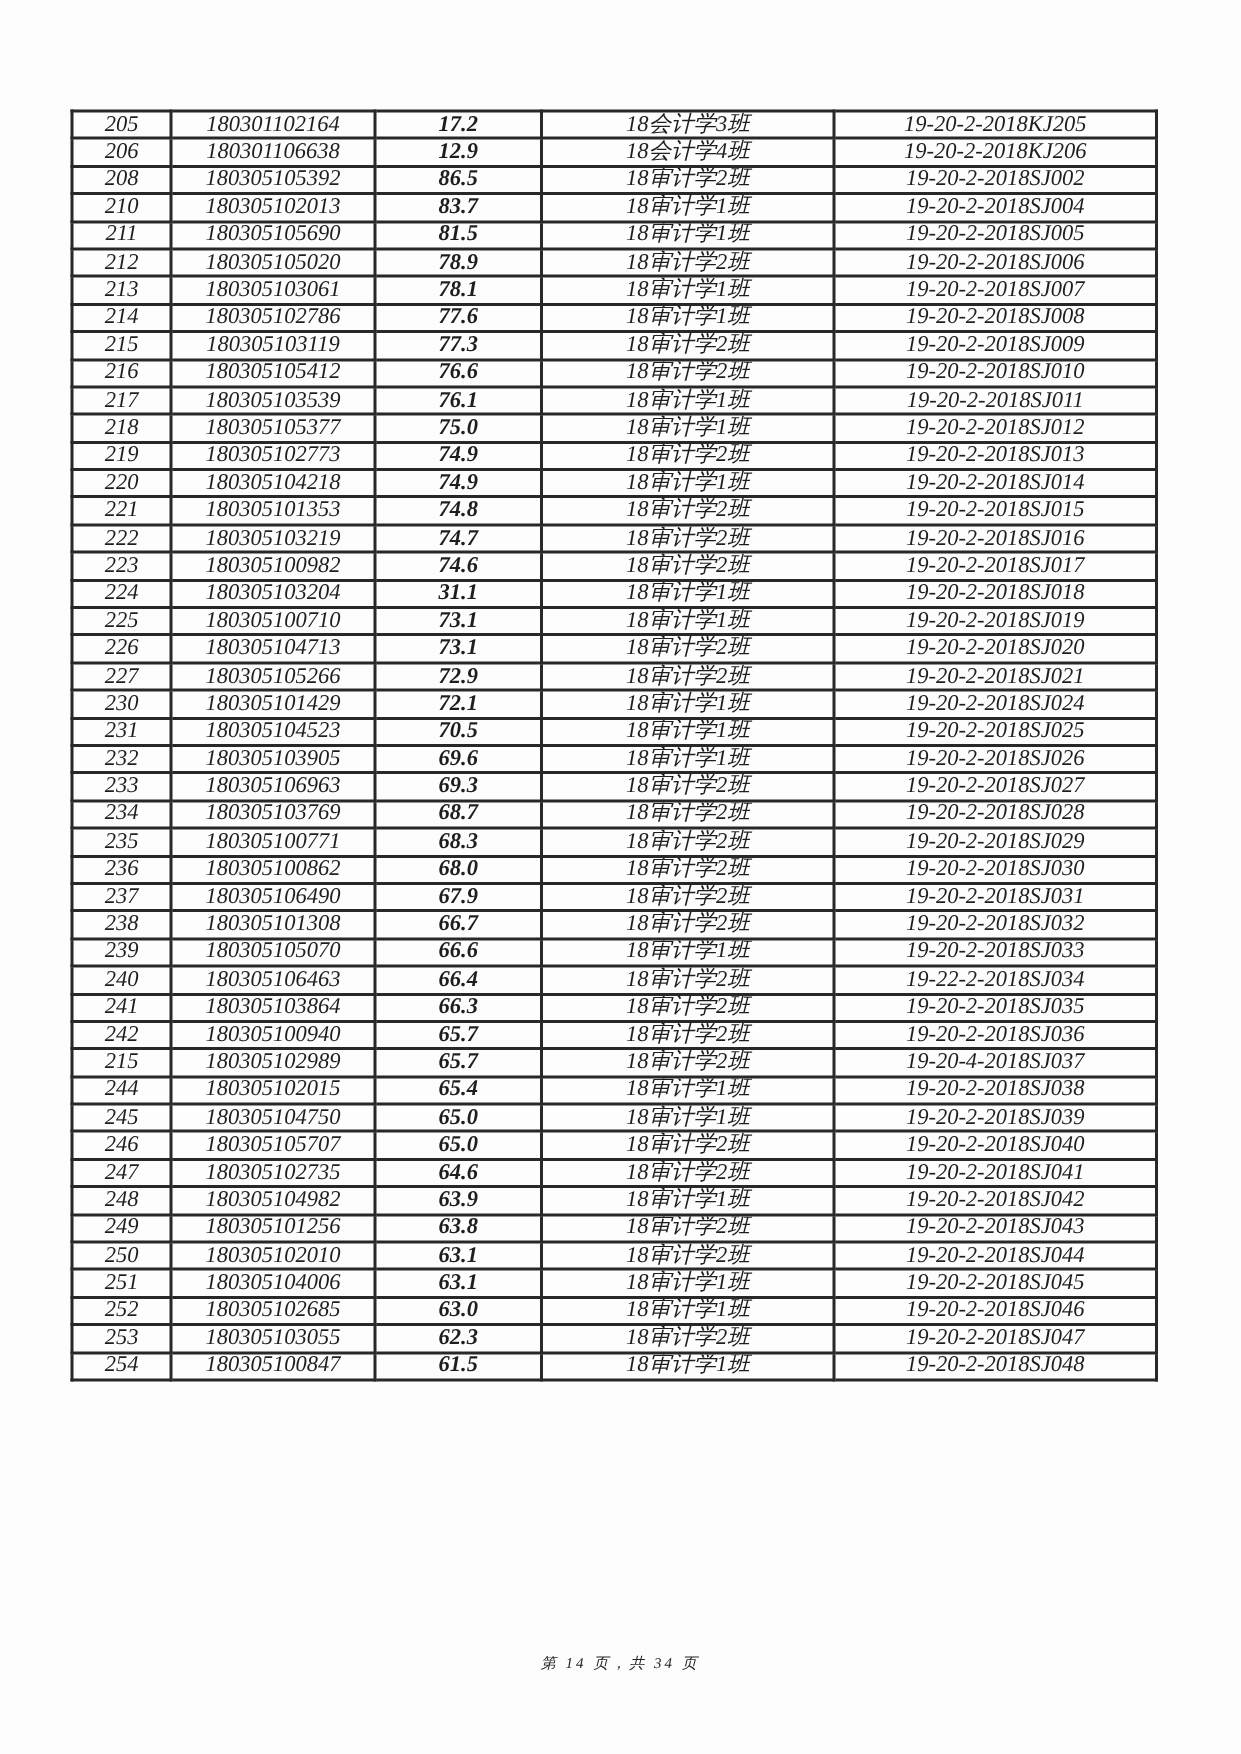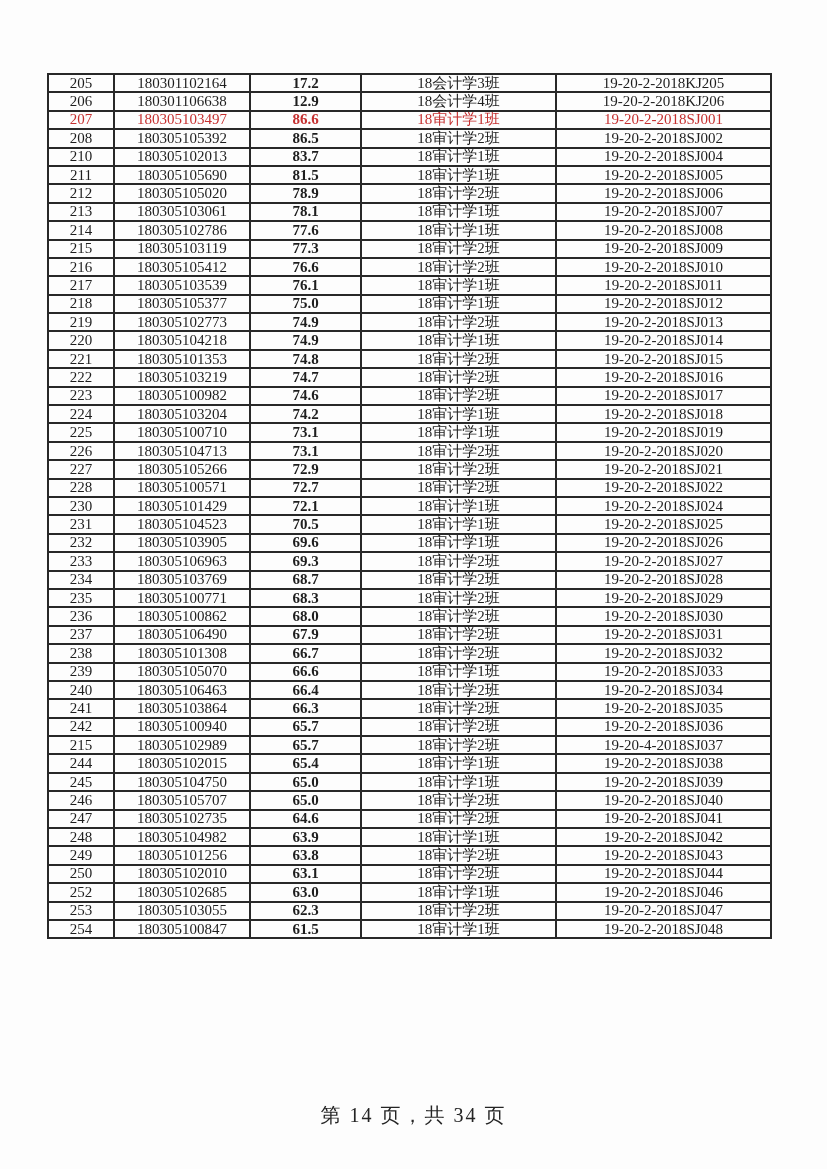--- a/index.html
+++ b/index.html
@@ -3,21 +3,21 @@
 <meta charset="utf-8">
 <style>
   * { margin: 0; padding: 0; box-sizing: border-box; }
   html, body {
     width: 827px; height: 1169px;
     background: #fdfdfd;
     font-family: "Liberation Serif", "DejaVu Serif", serif;
     color: #1e1e1e;
     overflow: hidden;
   }
-  .sheet { position: relative; width: 827px; height: 850px; }
+  .sheet { position: relative; width: 827px; height: 850px; font-style: italic; }
   .score-table {
     position: absolute;
     left: 47px; top: 73px;
     width: 723px;
     border-collapse: collapse;
     table-layout: fixed;
   }
   .score-table td {
     border: 2px solid #282828;
     height: 18.4px;
@@ -29,21 +29,21 @@
     white-space: nowrap;
     overflow: hidden;
   }
   .score-table td.col-score { font-weight: bold; }
   .score-table tr.hl td { color: var(--hl-color, #c53030); }
   .page-footer {
     position: absolute;
     left: 0; top: 1102px;
     width: 827px;
     text-align: center;
-    font-size: 20px;
+    font-size: 10px;
     letter-spacing: 2px;
     color: #242424;
   }
 </style>
 </head>
 <body>
 
 <div class="sheet">
   <table class="score-table">
     <colgroup>
@@ -61,27 +61,20 @@
           <td class="col-class">18会计学3班</td>
           <td class="col-code">19-20-2-2018KJ205</td>
         </tr>
         <tr>
           <td class="col-no">206</td>
           <td class="col-id">180301106638</td>
           <td class="col-score">12.9</td>
           <td class="col-class">18会计学4班</td>
           <td class="col-code">19-20-2-2018KJ206</td>
         </tr>
-        <tr class="hl">
-          <td class="col-no">207</td>
-          <td class="col-id">180305103497</td>
-          <td class="col-score">86.6</td>
-          <td class="col-class">18审计学1班</td>
-          <td class="col-code">19-20-2-2018SJ001</td>
-        </tr>
         <tr>
           <td class="col-no">208</td>
           <td class="col-id">180305105392</td>
           <td class="col-score">86.5</td>
           <td class="col-class">18审计学2班</td>
           <td class="col-code">19-20-2-2018SJ002</td>
         </tr>
         <tr>
           <td class="col-no">210</td>
           <td class="col-id">180305102013</td>
@@ -176,21 +169,21 @@
         <tr>
           <td class="col-no">223</td>
           <td class="col-id">180305100982</td>
           <td class="col-score">74.6</td>
           <td class="col-class">18审计学2班</td>
           <td class="col-code">19-20-2-2018SJ017</td>
         </tr>
         <tr>
           <td class="col-no">224</td>
           <td class="col-id">180305103204</td>
-          <td class="col-score">74.2</td>
+          <td class="col-score">31.1</td>
           <td class="col-class">18审计学1班</td>
           <td class="col-code">19-20-2-2018SJ018</td>
         </tr>
         <tr>
           <td class="col-no">225</td>
           <td class="col-id">180305100710</td>
           <td class="col-score">73.1</td>
           <td class="col-class">18审计学1班</td>
           <td class="col-code">19-20-2-2018SJ019</td>
         </tr>
@@ -202,27 +195,20 @@
           <td class="col-code">19-20-2-2018SJ020</td>
         </tr>
         <tr>
           <td class="col-no">227</td>
           <td class="col-id">180305105266</td>
           <td class="col-score">72.9</td>
           <td class="col-class">18审计学2班</td>
           <td class="col-code">19-20-2-2018SJ021</td>
         </tr>
         <tr>
-          <td class="col-no">228</td>
-          <td class="col-id">180305100571</td>
-          <td class="col-score">72.7</td>
-          <td class="col-class">18审计学2班</td>
-          <td class="col-code">19-20-2-2018SJ022</td>
-        </tr>
-        <tr>
           <td class="col-no">230</td>
           <td class="col-id">180305101429</td>
           <td class="col-score">72.1</td>
           <td class="col-class">18审计学1班</td>
           <td class="col-code">19-20-2-2018SJ024</td>
         </tr>
         <tr>
           <td class="col-no">231</td>
           <td class="col-id">180305104523</td>
           <td class="col-score">70.5</td>
@@ -283,21 +269,21 @@
           <td class="col-id">180305105070</td>
           <td class="col-score">66.6</td>
           <td class="col-class">18审计学1班</td>
           <td class="col-code">19-20-2-2018SJ033</td>
         </tr>
         <tr>
           <td class="col-no">240</td>
           <td class="col-id">180305106463</td>
           <td class="col-score">66.4</td>
           <td class="col-class">18审计学2班</td>
-          <td class="col-code">19-20-2-2018SJ034</td>
+          <td class="col-code">19-22-2-2018SJ034</td>
         </tr>
         <tr>
           <td class="col-no">241</td>
           <td class="col-id">180305103864</td>
           <td class="col-score">66.3</td>
           <td class="col-class">18审计学2班</td>
           <td class="col-code">19-20-2-2018SJ035</td>
         </tr>
         <tr>
           <td class="col-no">242</td>
@@ -354,20 +340,27 @@
           <td class="col-score">63.8</td>
           <td class="col-class">18审计学2班</td>
           <td class="col-code">19-20-2-2018SJ043</td>
         </tr>
         <tr>
           <td class="col-no">250</td>
           <td class="col-id">180305102010</td>
           <td class="col-score">63.1</td>
           <td class="col-class">18审计学2班</td>
           <td class="col-code">19-20-2-2018SJ044</td>
+        </tr>
+        <tr>
+          <td class="col-no">251</td>
+          <td class="col-id">180305104006</td>
+          <td class="col-score">63.1</td>
+          <td class="col-class">18审计学1班</td>
+          <td class="col-code">19-20-2-2018SJ045</td>
         </tr>
         <tr>
           <td class="col-no">252</td>
           <td class="col-id">180305102685</td>
           <td class="col-score">63.0</td>
           <td class="col-class">18审计学1班</td>
           <td class="col-code">19-20-2-2018SJ046</td>
         </tr>
         <tr>
           <td class="col-no">253</td>

